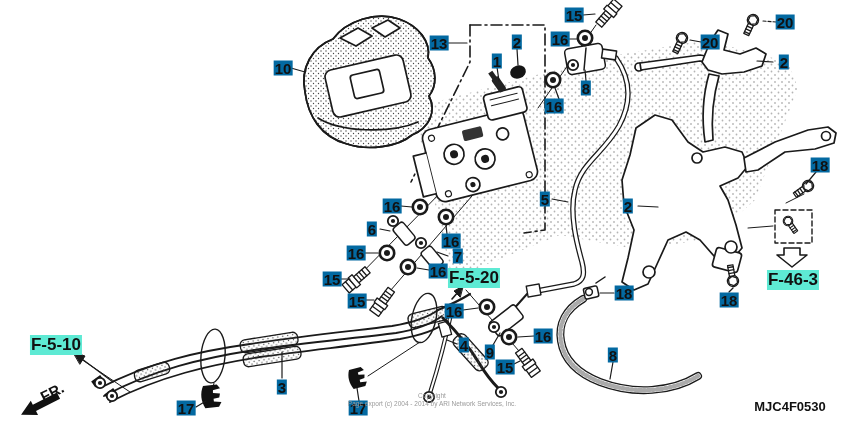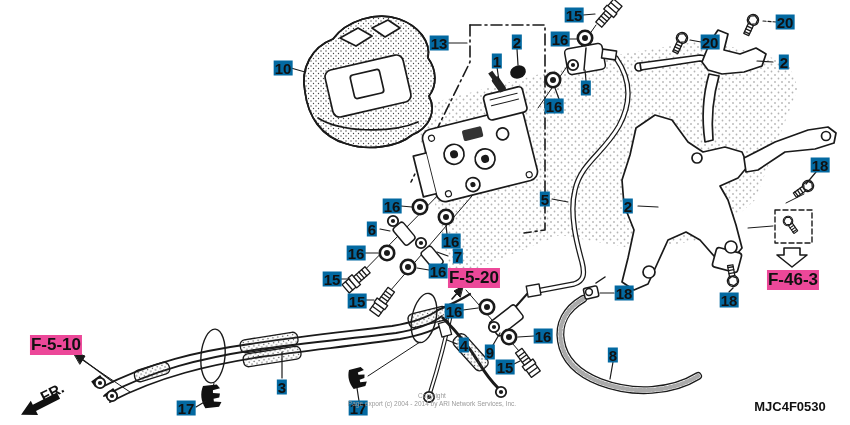--- a/index.html
+++ b/index.html
@@ -1,21 +1,21 @@
 <!DOCTYPE html>
 <html><head>
 <meta charset="utf-8">
 <style>
   html,body{margin:0;padding:0;background:#fff;}
   #stage{position:relative;width:850px;height:425px;background:#fff;overflow:hidden;
          font-family:"Liberation Sans",sans-serif;color:#111;}
   #art{position:absolute;left:0;top:0;}
   .co{position:absolute;transform:translate(-50%,-50%);font:bold 15px "Liberation Sans",sans-serif;
       color:#111;line-height:1;background:#0369a1;padding:0 1px;white-space:nowrap;}
-  .ref{font:bold 17px "Liberation Sans",sans-serif;background:#ec4899;}
+  .ref{font:bold 17px "Liberation Sans",sans-serif;background:#5eead4;}
   .code{font:bold 13px "Liberation Sans",sans-serif;background:transparent;}
   .fr{transform:translate(-50%,-50%) rotate(-27deg);font:bold 15px "Liberation Sans",sans-serif;}
   .copy{position:absolute;transform:translate(-50%,0);text-align:center;
         font:6.5px "Liberation Sans",sans-serif;color:#9a9a9a;line-height:1.25;white-space:nowrap;}
 </style>
 </head>
 <body>
 
 <div id="stage">
 

